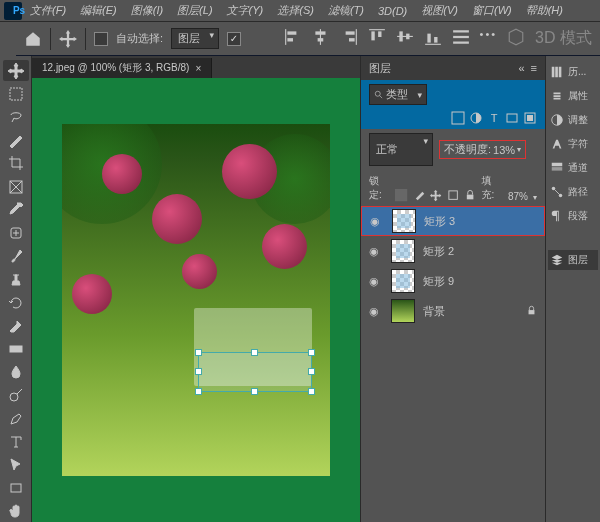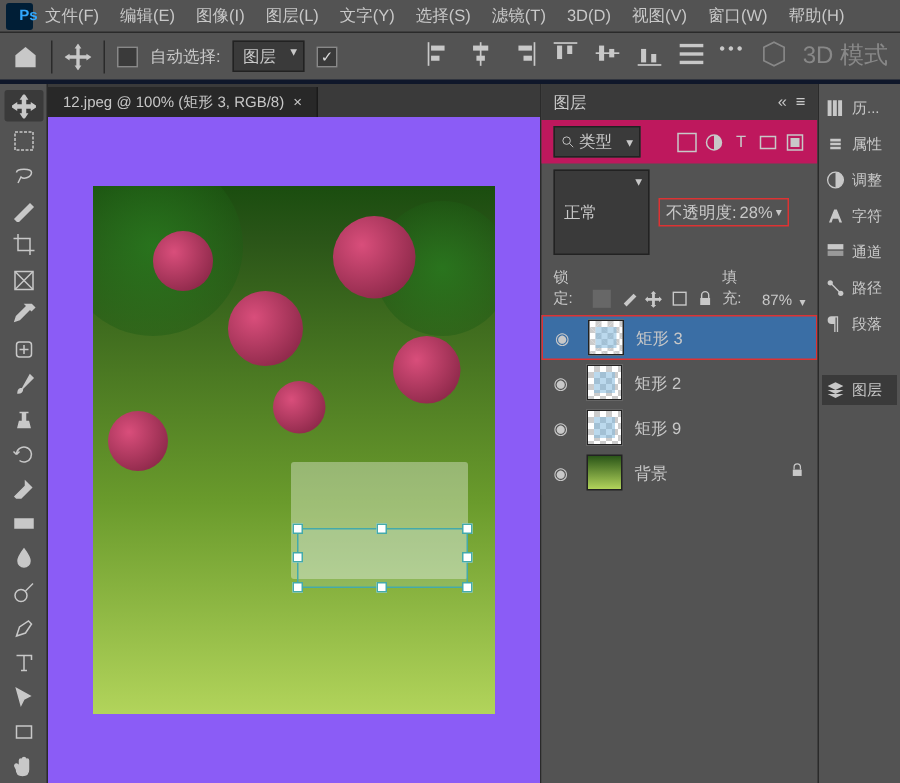--- a/index.html
+++ b/index.html
@@ -1,56 +1,56 @@
 <!DOCTYPE html>
 <html><head>
 <meta charset="utf-8">
 <style>
   * { box-sizing: border-box; margin: 0; padding: 0; user-select: none; }
   body { width: 600px; height: 522px; background: #535353; font-family: "Microsoft YaHei", Arial, sans-serif; font-size: 11px; color: #c8c8c8; overflow: hidden; }
   .menubar { height: 22px; background: #535353; display: flex; align-items: center; padding: 0 4px; gap: 2px; border-bottom: 1px solid #2a2a2a; }
   .menubar .logo { width: 18px; height: 18px; background: #001e36; color: #31a8ff; display: flex; align-items: center; justify-content: center; font-weight: bold; font-size: 10px; border-radius: 2px; padding-left: 12px; }
-  .menubar .menuitem { padding: 2px 6px; cursor: pointer; }
-  .optionsbar { height: 34px; background: #535353; display: flex; align-items: center; padding: 0 8px; gap: 8px; border-bottom: 3px solid #0f172a; }
+  .menubar .menuitem { padding: 2px 6px; cursor: pointer; font-style: italic; }
+  .optionsbar { height: 34px; background: #535353; display: flex; align-items: center; padding: 0 8px; gap: 8px; border-bottom: 1px solid #0f172a; margin-left: 16px; }
   .ico { width: 18px; height: 18px; display: inline-flex; align-items: center; justify-content: center; fill: #c8c8c8; }
   .divider-v { width: 1px; height: 22px; background: #2a2a2a; }
   .checkbox { width: 14px; height: 14px; border: 1px solid #888; background: #3a3a3a; display: inline-flex; align-items: center; justify-content: center; }
   .checkbox.checked::after { content: "✓"; font-size: 10px; color: #ddd; }
   .dropdown-s { background: #3a3a3a; border: 1px solid #222; padding: 2px 18px 2px 6px; position: relative; }
   .dropdown-s::after { content: "▾"; position: absolute; right: 4px; top: 1px; font-size: 9px; }
   .topicons { display: flex; gap: 10px; margin-left: auto; }
   .main { display: flex; height: 466px; }
   .toolbox { width: 32px; background: #535353; border-right: 1px solid #2a2a2a; display: flex; flex-direction: column; align-items: center; padding-top: 4px; gap: 2px; }
   .tool { width: 26px; height: 22px; display: flex; align-items: center; justify-content: center; cursor: pointer; border-radius: 2px; }
   .tool.active { background: #3a3a3a; }
   .tool svg { width: 16px; height: 16px; fill: #c8c8c8; stroke: #c8c8c8; }
-  .docarea { flex: 1; background: #8b5cf6; display: flex; flex-direction: column; position: relative; }
+  .docarea { flex: 1; background: #15803d; display: flex; flex-direction: column; position: relative; }
   .tabbar { height: 22px; display: flex; align-items: flex-end; background: #3a3a3a; }
   .tab { background: #282828; padding: 3px 10px; font-size: 10px; border-right: 1px solid #1a1a1a; display: flex; align-items: center; gap: 6px; }
   .tab .close { font-size: 10px; }
   .canvas-wrap { flex: 1; display: flex; align-items: center; justify-content: center; position: relative; }
   .canvas { width: 268px; height: 352px; background: linear-gradient(180deg, #1a4d0f 0%, #2a5518 10%, #6a9b2c 60%, #b2d45b 100%); position: relative; overflow: hidden; }
   .flower { position: absolute; border-radius: 50%; background: radial-gradient(circle at 35% 35%, #d94e7b, #7a1f3d); }
   .leaf { position: absolute; background: radial-gradient(circle, rgba(40,120,30,0.85), rgba(20,60,10,0.3)); border-radius: 50%; }
   .transparent-rect1 { position: absolute; left: 132px; top: 184px; width: 118px; height: 78px; background: rgba(255,255,255,0.35); border-radius:2px; }
   .transform-rect { position: absolute; left: 136px; top: 228px; width: 114px; height: 40px; border: 1px solid #4aa; background: rgba(200,230,255,0.15); }
   .handle { position: absolute; width: 7px; height: 7px; background: #fff; border: 1px solid #4aa; }
   .h-tl { top:-4px; left:-4px; } .h-tr { top:-4px; right:-4px; } .h-bl { bottom:-4px; left:-4px; } .h-br { bottom:-4px; right:-4px; }
   .h-t { top:-4px; left:50%; margin-left:-4px;} .h-b { bottom:-4px; left:50%; margin-left:-4px;}
   .h-l { left:-4px; top:50%; margin-top:-4px;} .h-r { right:-4px; top:50%; margin-top:-4px;}
   .panels { width: 185px; background: #535353; border-left: 1px solid #2a2a2a; display: flex; flex-direction: column; }
   .panel-header { height: 24px; background: #3a3a3a; display: flex; align-items: center; padding: 0 8px; font-size: 11px; justify-content: space-between; }
   .panel-header .hicons { display:flex; gap:6px; }
-  .panel-row { display: flex; align-items: center; padding: 4px 8px; gap: 6px; background: #be185d; }
+  .panel-row { display: flex; align-items: flex-start; padding: 4px 8px; gap: 6px; background: #0369a1; flex-direction: column; }
   .type-dd { background: #3a3a3a; border: 1px solid #222; padding: 2px 4px; width: 58px; position: relative; display:flex; align-items:center; gap:2px;}
   .type-dd::after{ content:"▾"; margin-left:auto; font-size:9px;}
   .filter-icons { display:flex; gap:4px; margin-left:auto;}
   .filter-icons .fi { width:14px; height:14px; display:flex; align-items:center; justify-content:center;}
   .blend-row { display:flex; align-items:center; padding:4px 8px; gap:6px; }
-  .blend-dd { background:#3a3a3a; border:1px solid #222; padding:20px 6px; width:64px; position:relative;}
+  .blend-dd { background:#3a3a3a; border:1px solid #222; padding:8px 6px; width:64px; position:relative;}
   .blend-dd::after{content:"▾"; position:absolute; right:4px; top:2px; font-size:9px;}
   .opacity-box { border:1px solid #d33; padding:1px 4px; display:flex; align-items:center; gap:2px;}
   .lock-row { display:flex; align-items:flex-end; padding:4px 8px; gap:5px; font-size:10px;}
   .lock-row .li { width:13px; height:13px; display:flex; align-items:center; justify-content:center;}
   .layers-list { flex:1; background:#535353;}
   .layer { display:flex; align-items:center; height:30px; padding:0 8px; gap:8px; background:#535353; }
   .layer.selected { background:#3a6ea5; border:1px solid #d33; }
   .eye { width:14px; cursor:pointer; }
   .thumb { width:24px; height:24px; background-image: linear-gradient(45deg,#ccc 25%,transparent 25%),linear-gradient(-45deg,#ccc 25%,transparent 25%),linear-gradient(45deg,transparent 75%,#ccc 75%),linear-gradient(-45deg,transparent 75%,#ccc 75%); background-size:8px 8px; background-position:0 0,0 4px,4px -4px,-4px 0; background-color:#fff; border:1px solid #222; position:relative;}
   .thumb.bg { background: linear-gradient(180deg,#2a5518,#b2d45b); }
@@ -336,21 +336,21 @@
               <rect x="2" y="2" width="10" height="10" fill="none" stroke="#c8c8c8"></rect>
               <rect x="4" y="4" width="6" height="6" fill="#c8c8c8"></rect>
             </svg>
           </span>
       </div>
     </div>
     <div class="blend-row">
       <span class="blend-dd">正常</span>
       <div class="opacity-box">
         <span>不透明度:</span>
-        <span>28%</span>
+        <span>13%</span>
         <span style="font-size:8px;">▾</span>
       </div>
     </div>
     <div class="lock-row">
       <span>锁定:</span>
       <span class="li">
           <svg viewBox="0 0 13 13">
             <rect width="13" height="13" fill="#888" opacity="0.4"></rect>
           </svg>
         </span>

